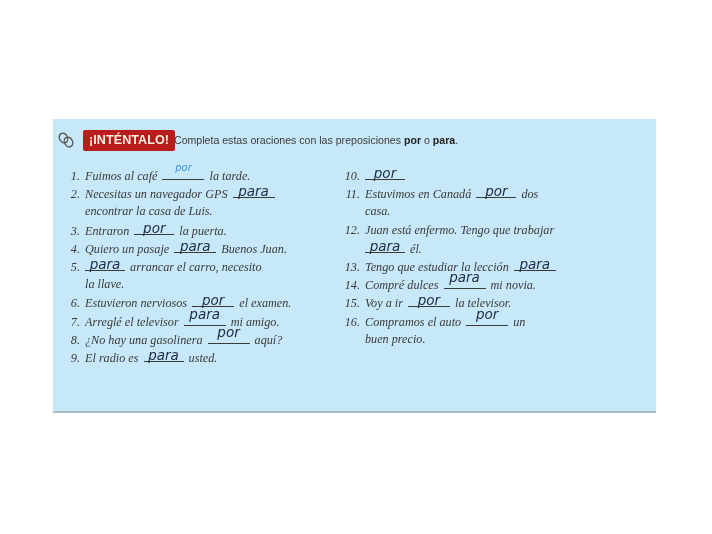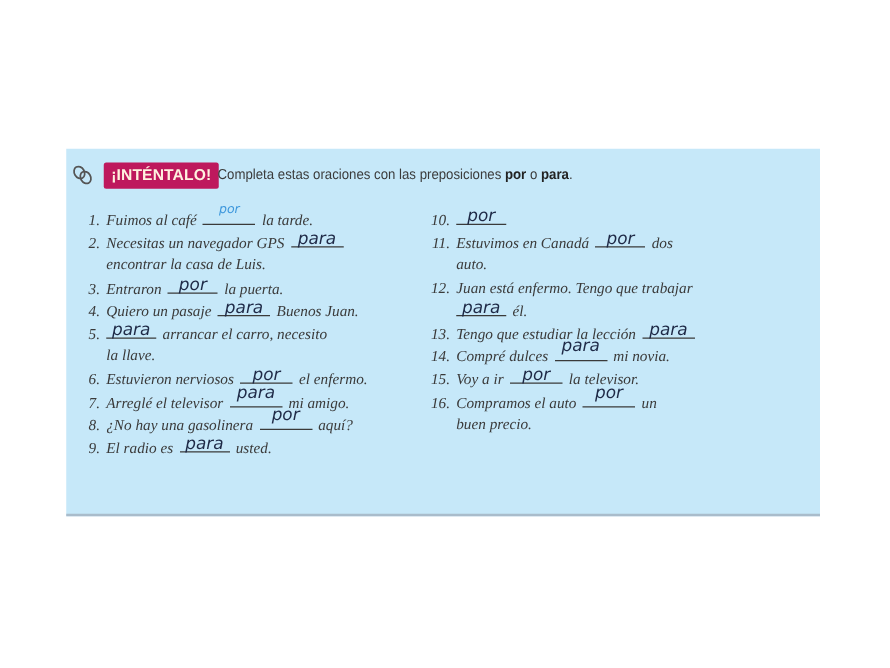--- a/index.html
+++ b/index.html
@@ -15,21 +15,21 @@
     box-sizing: border-box;
   }
   .header {
     position: absolute; left: 0; top: 10px; height: 22px; width: 100%;
   }
   .hdr-icon {
     position: absolute; left: 4px; top: 2px; width: 18px; height: 18px;
   }
   .badge {
     position: absolute; left: 30px; top: 1px; height: 21px; padding: 0 6px;
-    background: #be185d; color: #fff1df; border-radius: 2px;
+    background: #b91c1c; color: #fff1df; border-radius: 2px;
     font-family: "Liberation Sans", "DejaVu Sans", sans-serif;
     font-weight: bold; font-size: 12.5px; line-height: 21px; letter-spacing: 0.1px;
   }
   .instr {
     position: absolute; left: 121px; top: 2px;
     font-family: "Liberation Sans", "DejaVu Sans", sans-serif;
     font-size: 11.5px; line-height: 18px; color: #3b3b3b;
     transform: scaleX(0.92); transform-origin: left center;
   }
   .instr b { color: #222; }
@@ -77,35 +77,35 @@
     <div class="line"><span class="num">2.</span><span>Necesitas un navegador GPS</span> <span class="blank" style="width:42px"><span class="ans">para</span></span></div>
     <div class="line cont">encontrar la casa de Luis.</div>
 
     <div class="line"><span class="num">3.</span><span>Entraron</span> <span class="blank" style="width:40px"><span class="ans">por</span></span> <span>la puerta.</span></div>
 
     <div class="line"><span class="num">4.</span><span>Quiero un pasaje</span> <span class="blank" style="width:42px"><span class="ans">para</span></span> <span>Buenos Juan.</span></div>
 
     <div class="line"><span class="num">5.</span><span class="blank" style="width:40px;margin-left:0"><span class="ans">para</span></span> <span>arrancar el carro, necesito</span></div>
     <div class="line cont">la llave.</div>
 
-    <div class="line"><span class="num">6.</span><span>Estuvieron nerviosos</span> <span class="blank" style="width:42px"><span class="ans">por</span></span> <span>el enfermo.</span></div>
+    <div class="line"><span class="num">6.</span><span>Estuvieron nerviosos</span> <span class="blank" style="width:42px"><span class="ans">por</span></span> <span>el examen.</span></div>
 
     <div class="line"><span class="num">7.</span><span>Arreglé el televisor</span> <span class="blank" style="width:42px"><span class="ans raised">para</span></span> <span>mi amigo.</span></div>
 
     <div class="line"><span class="num">8.</span><span>¿No hay una gasolinera</span> <span class="blank" style="width:42px"><span class="ans raised">por</span></span> <span>aquí?</span></div>
 
     <div class="line"><span class="num">9.</span><span>El radio es</span> <span class="blank" style="width:40px"><span class="ans">para</span></span> <span>usted.</span></div>
   </div>
 
   <div class="col right">
 
     <div class="line"><span class="num">10.</span><span class="blank" style="width:40px;margin-left:0"><span class="ans">por</span></span> </div>
 
     <div class="line"><span class="num">11.</span><span>Estuvimos en Canadá</span> <span class="blank" style="width:40px"><span class="ans">por</span></span> <span>dos</span></div>
-    <div class="line cont">auto.</div>
+    <div class="line cont">casa.</div>
 
     <div class="line"><span class="num">12.</span><span>Juan está enfermo. Tengo que trabajar</span></div>
     <div class="line cont"><span class="blank" style="width:40px;margin-left:0"><span class="ans">para</span></span> <span>él.</span></div>
 
     <div class="line"><span class="num">13.</span><span>Tengo que estudiar la lección</span> <span class="blank" style="width:42px"><span class="ans">para</span></span></div>
 
     <div class="line"><span class="num">14.</span><span>Compré dulces</span> <span class="blank" style="width:42px"><span class="ans raised">para</span></span> <span>mi novia.</span></div>
 
     <div class="line"><span class="num">15.</span><span>Voy a ir</span> <span class="blank" style="width:42px"><span class="ans">por</span></span> <span>la televisor.</span></div>
 

